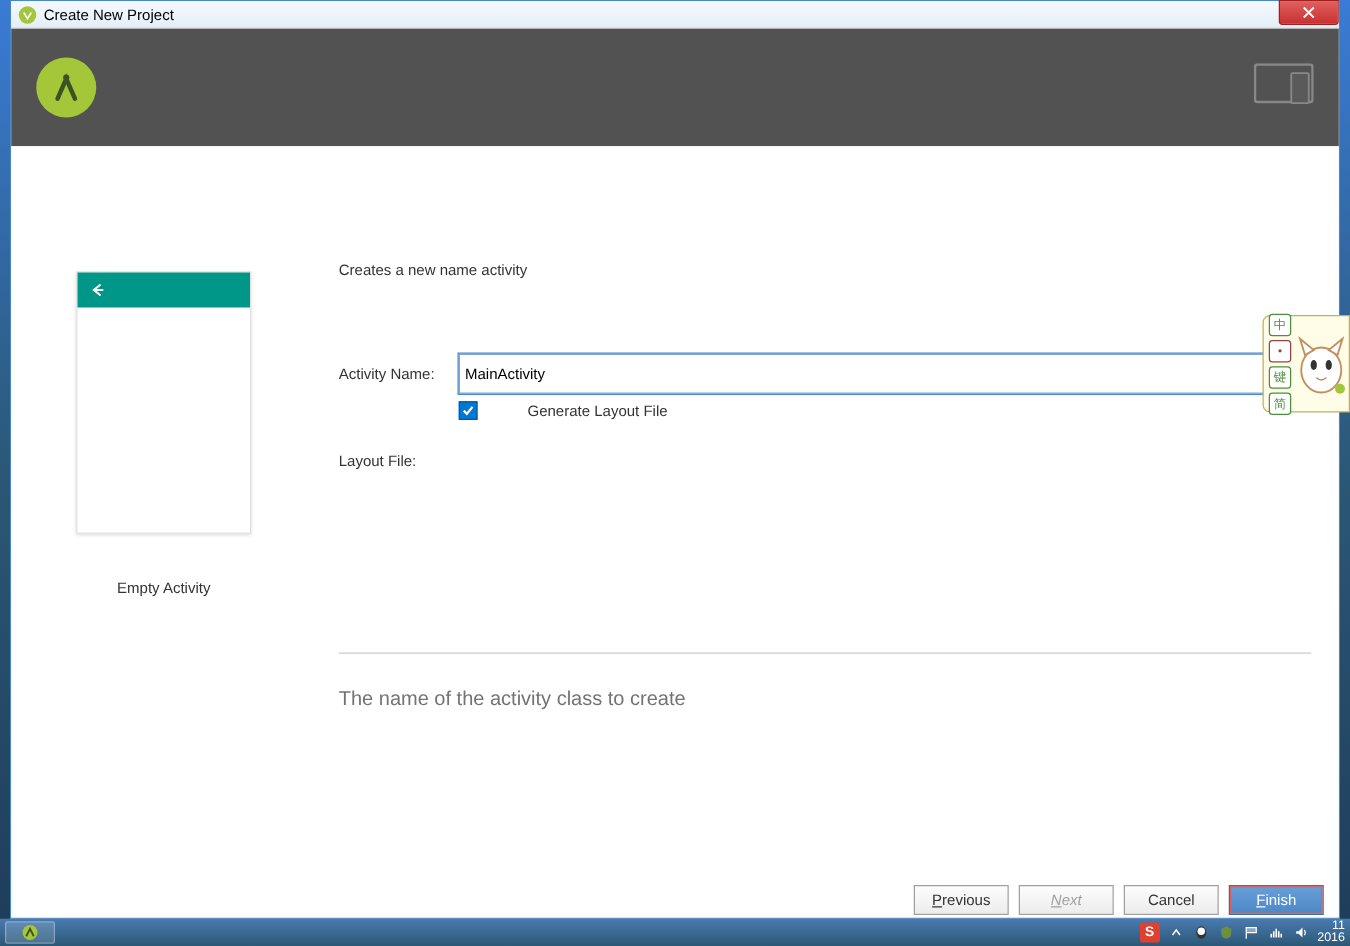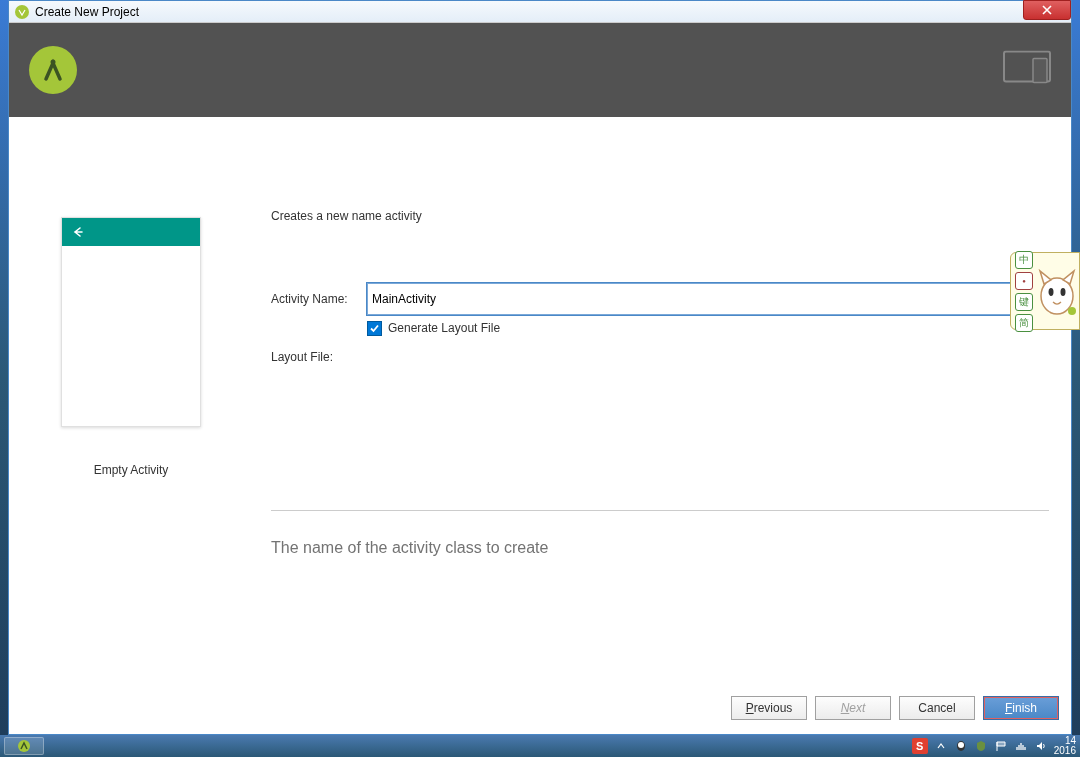--- a/index.html
+++ b/index.html
@@ -146,23 +146,24 @@
   padding: 2px 4px;
   font-size: 12px;
   font-family: inherit;
 }
 .form-input.focused {
   border: 1px solid #7aa8d8;
   outline: 1px solid #4a88c7;
 }
 .checkbox-row {
   display: flex;
-  align-items: flex-start;
-  margin-bottom: 14px;
+  align-items: center;
+  margin-bottom: 26px;
   padding-left: 96px;
+  gap: 34px;
 }
 .checkbox {
   width: 15px; height: 15px;
   background: #0078d7;
   border: 1px solid #005a9e;
   display: flex; align-items: center; justify-content: center;
   margin-right: 6px;
 }
 .checkbox svg { width: 11px; height: 11px; }
 .checkbox-label { font-size: 12px; color: #333; }
@@ -172,21 +173,21 @@
   margin-top: 140px;
 }
 .hint {
   font-size: 16px;
   color: #737373;
   padding: 28px 0 60px 0;
 }
 .button-row {
   position: absolute;
   right: 12px;
-  bottom: 14px;
+  bottom: 2px;
   display: flex;
   gap: 8px;
 }
 .btn {
   width: 76px;
   height: 24px;
   border: 1px solid #a0a0a0;
   background: linear-gradient(to bottom, #fdfdfd, #ececec);
   font-size: 12px;
   cursor: pointer;
@@ -408,17 +409,17 @@
           <path d="M2 10 V7 M4 10 V5 M6 10 V3 M8 10 V5 M10 10 V7" stroke="#fff" stroke-width="1.3"></path>
         </svg>
       </span>
     <span class="tray-icon">
         <svg width="12" height="12" viewBox="0 0 12 12">
           <path d="M2 5 H4 L7 2 V10 L4 7 H2 Z" fill="#fff"></path>
           <path d="M8.5 4 Q10 6 8.5 8" stroke="#fff" stroke-width="1" fill="none"></path>
         </svg>
       </span>
     <div class="time-block">
-      <div>14</div>
+      <div>11</div>
       <div>2016</div>
     </div>
   </div>
 </div>
 
 </body></html>

